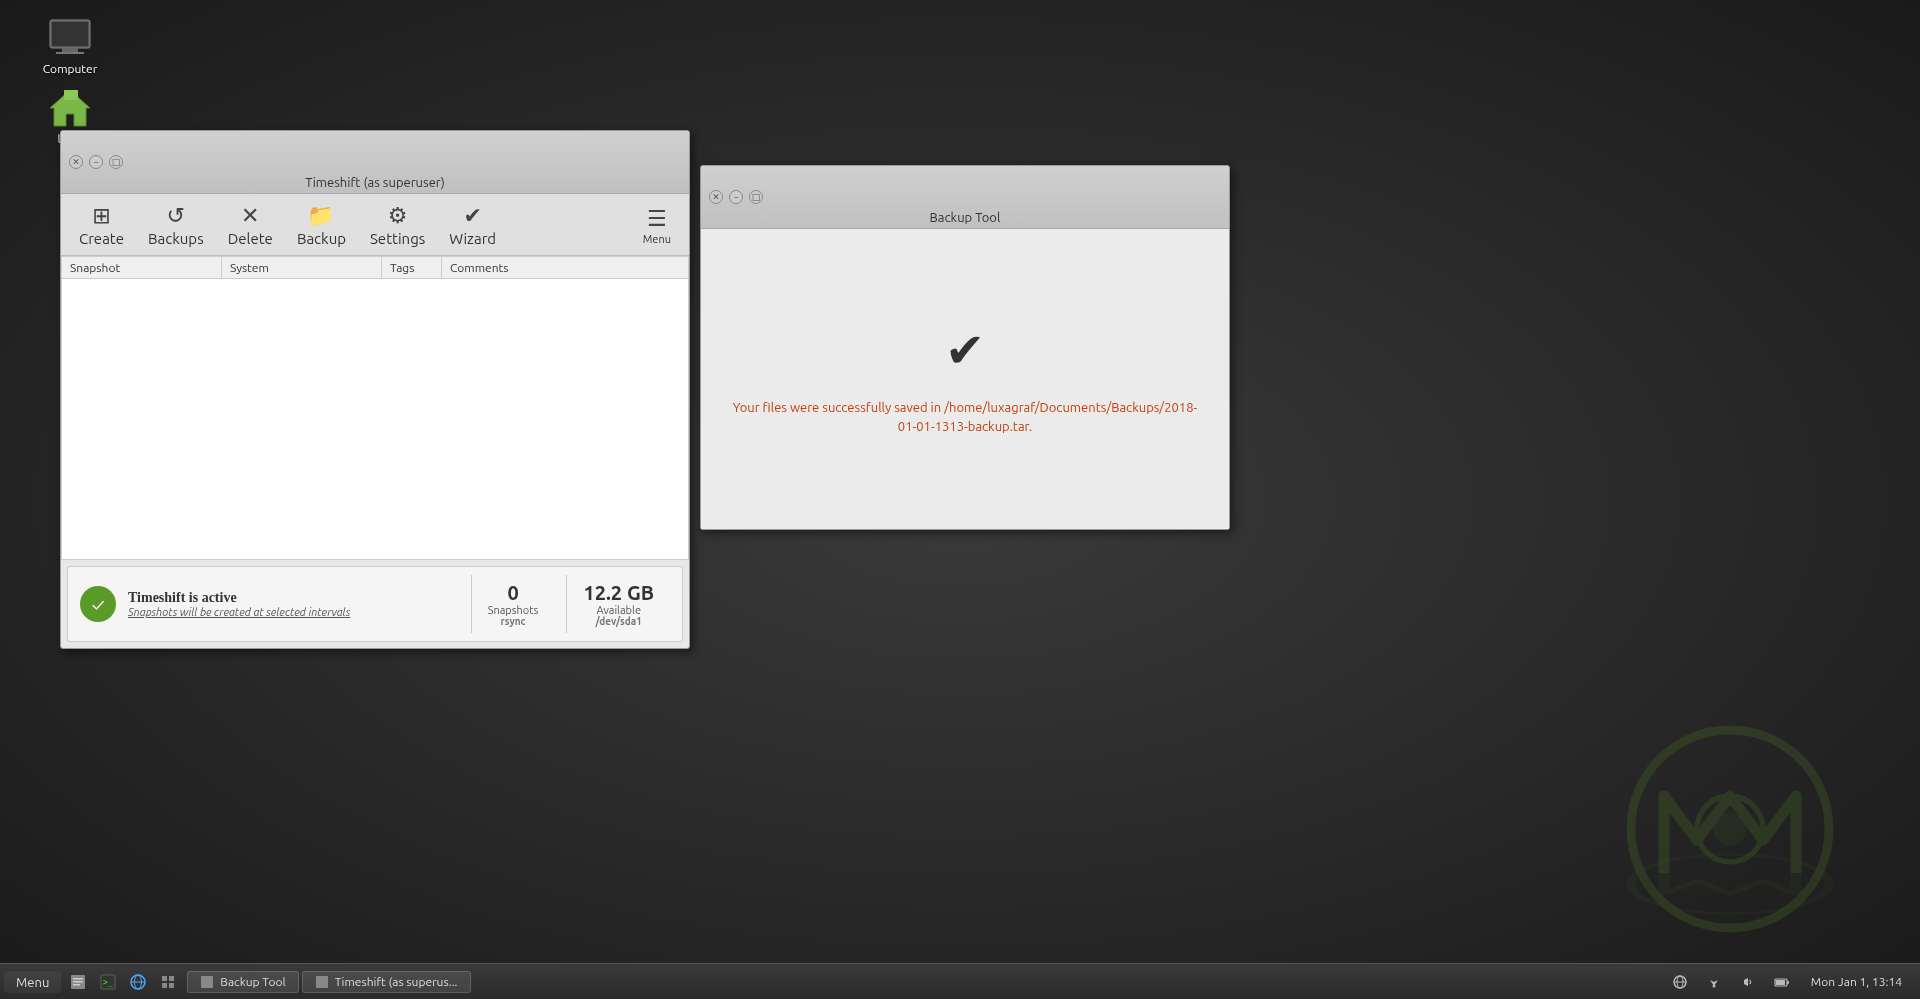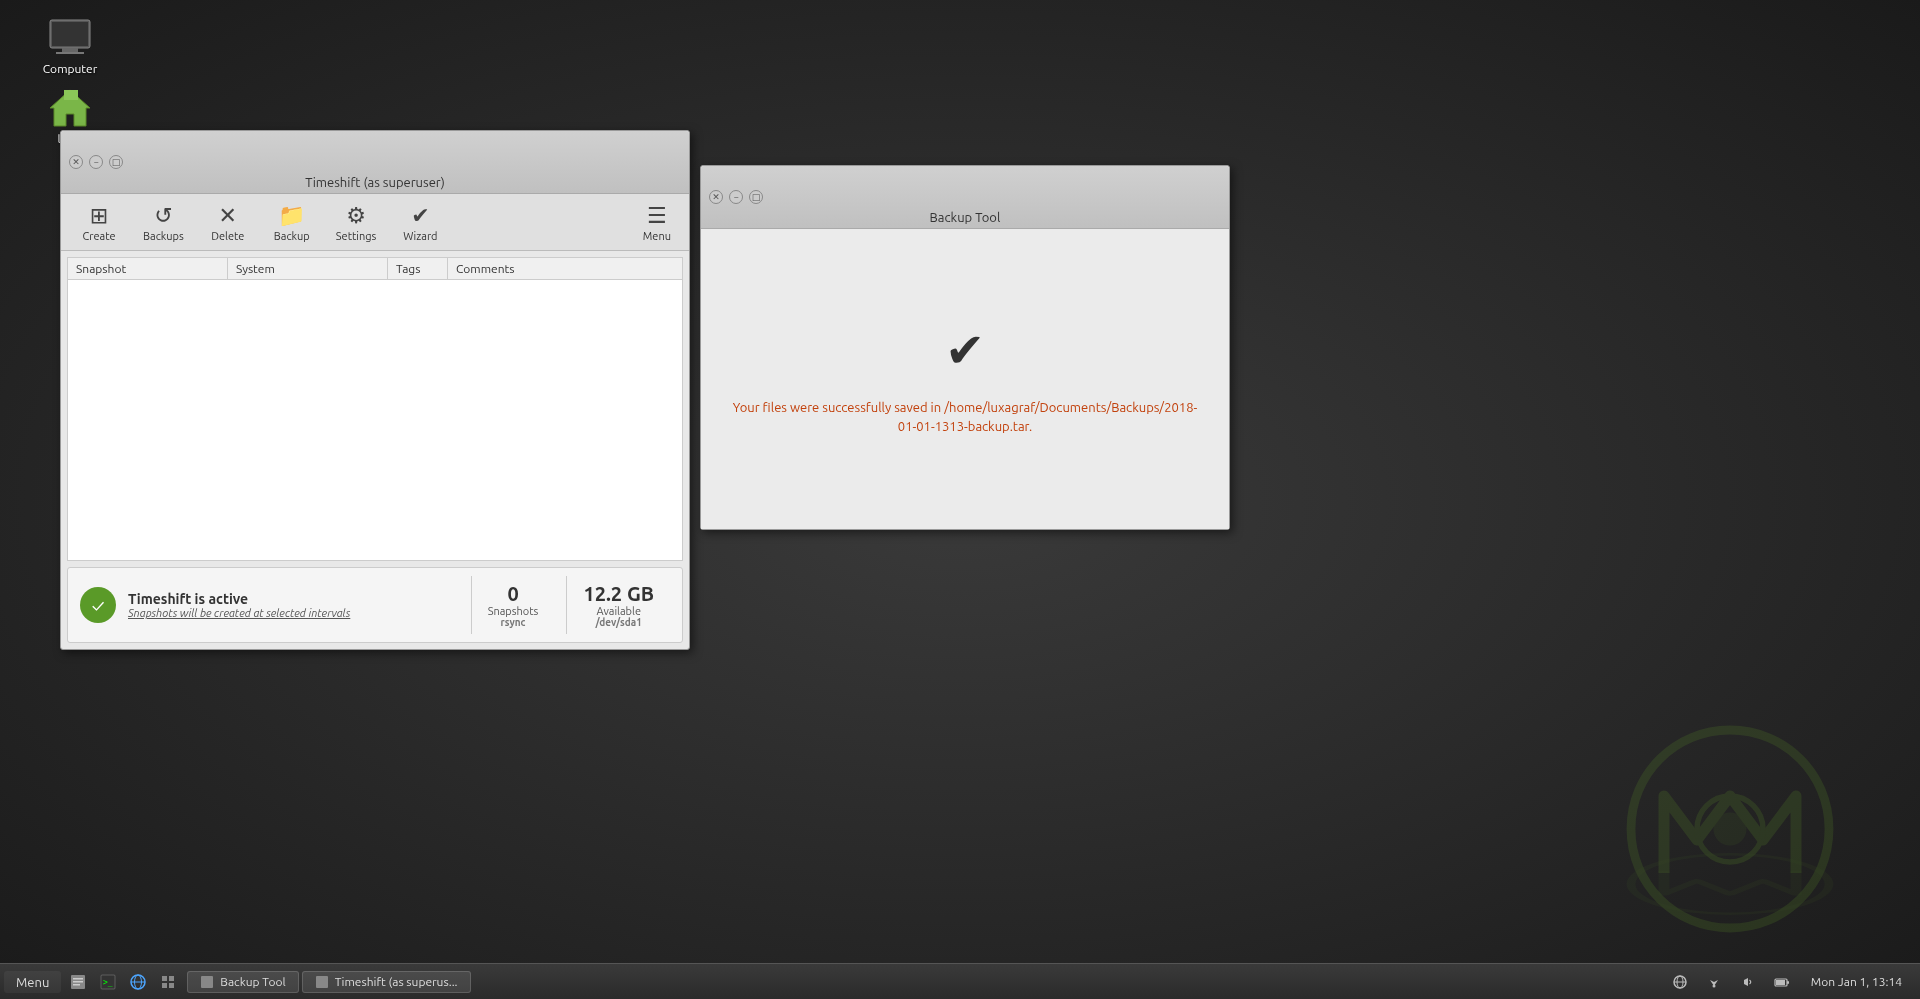--- a/index.html
+++ b/index.html
@@ -108,41 +108,40 @@
       cursor: pointer;
       border-radius: 3px;
       min-width: 60px;
     }
     .toolbar-btn .tb-icon {
       font-size: 22px;
       color: #444;
       margin-bottom: 2px;
     }
     .toolbar-btn .tb-label {
-      font-size: 11px;
+      font-size: 15px;
       color: #333;
     }
 
     .toolbar-spacer { flex: 1; }
 
     .menu-btn {
       display: flex;
       flex-direction: column;
       align-items: center;
       padding: 4px 10px;
       cursor: pointer;
       border-radius: 3px;
     }
     .menu-btn .tb-icon { font-size: 22px; color: #444; margin-bottom: 2px; }
     .menu-btn .tb-label { font-size: 11px; color: #333; }
 
     
     .snapshot-table {
       background: #fff;
-      margin: 6px;
       border: 1px solid #ccc;
     }
 
     .table-header {
       display: flex;
       background: #f0f0f0;
       border-bottom: 1px solid #ccc;
     }
 
     .th-cell {
@@ -188,20 +187,21 @@
     }
 
     .status-text {
       flex: 1;
     }
 
     .status-title {
       font-size: 14px;
       font-weight: bold;
       color: #333;
+      font-family: Liberation Serif, serif;
     }
 
     .status-subtitle {
       font-size: 11px;
       color: #555;
       font-style: italic;
       text-decoration: underline;
     }
 
     .stats-box {

